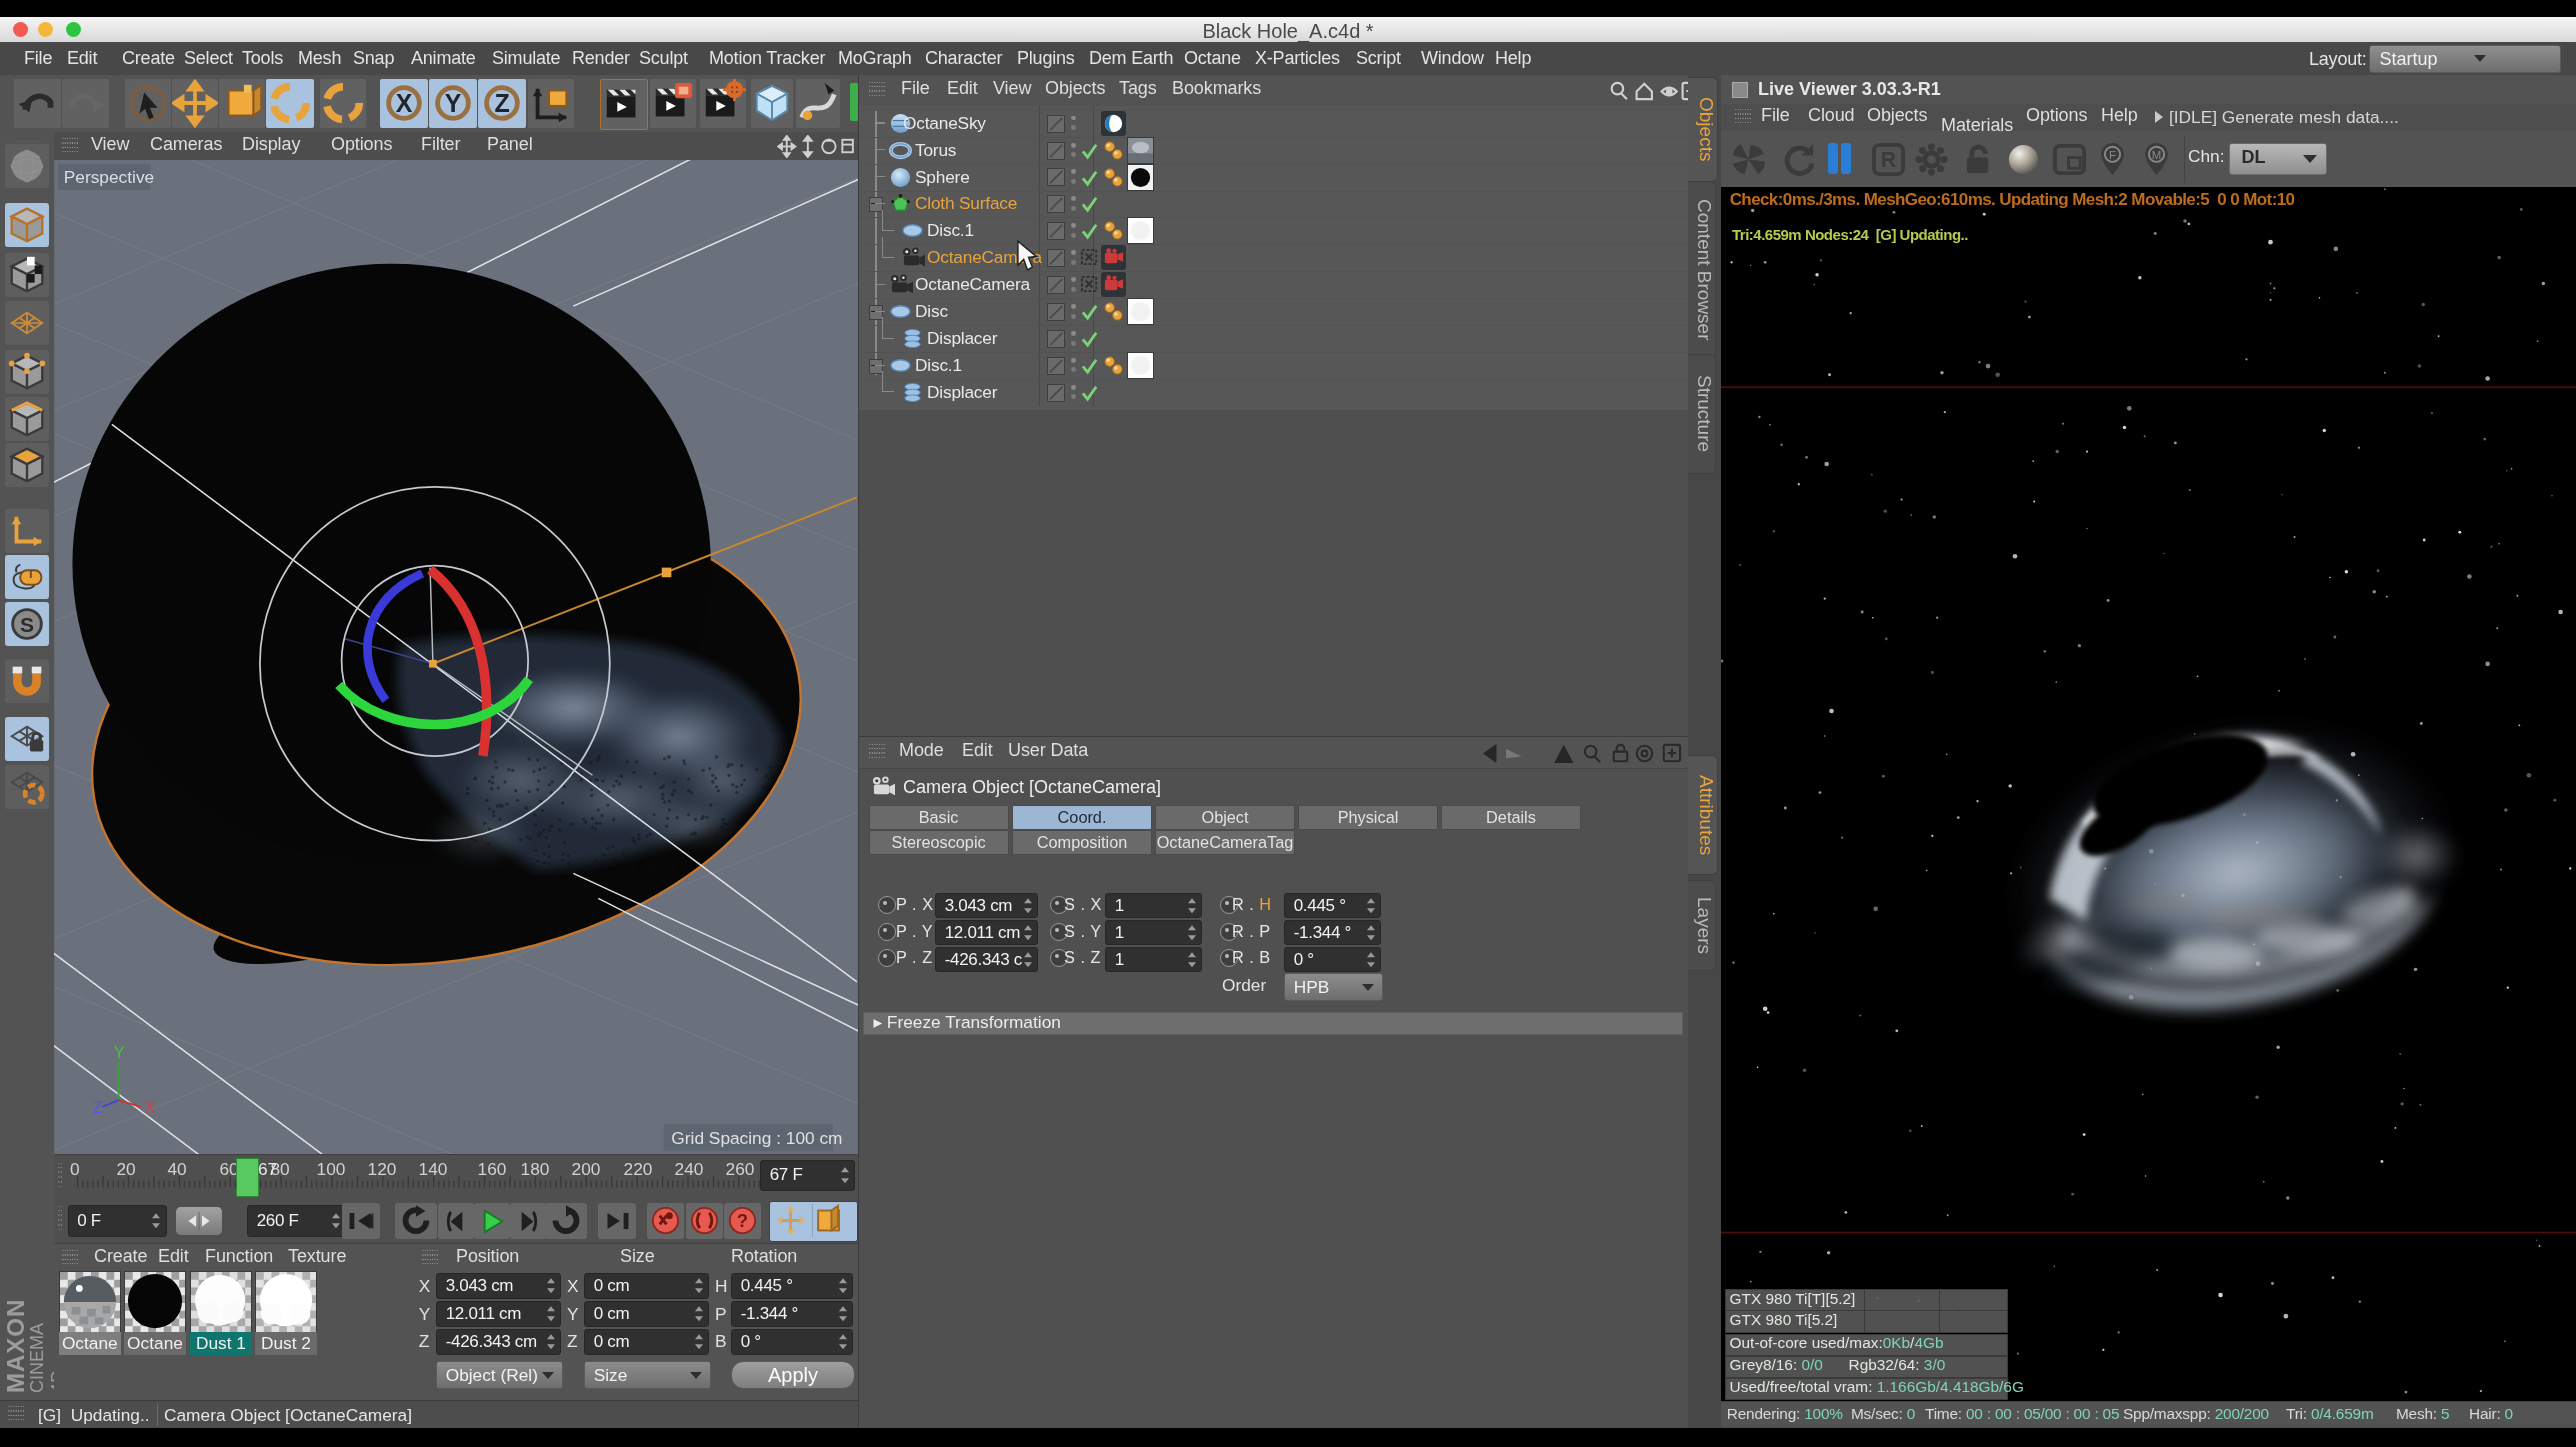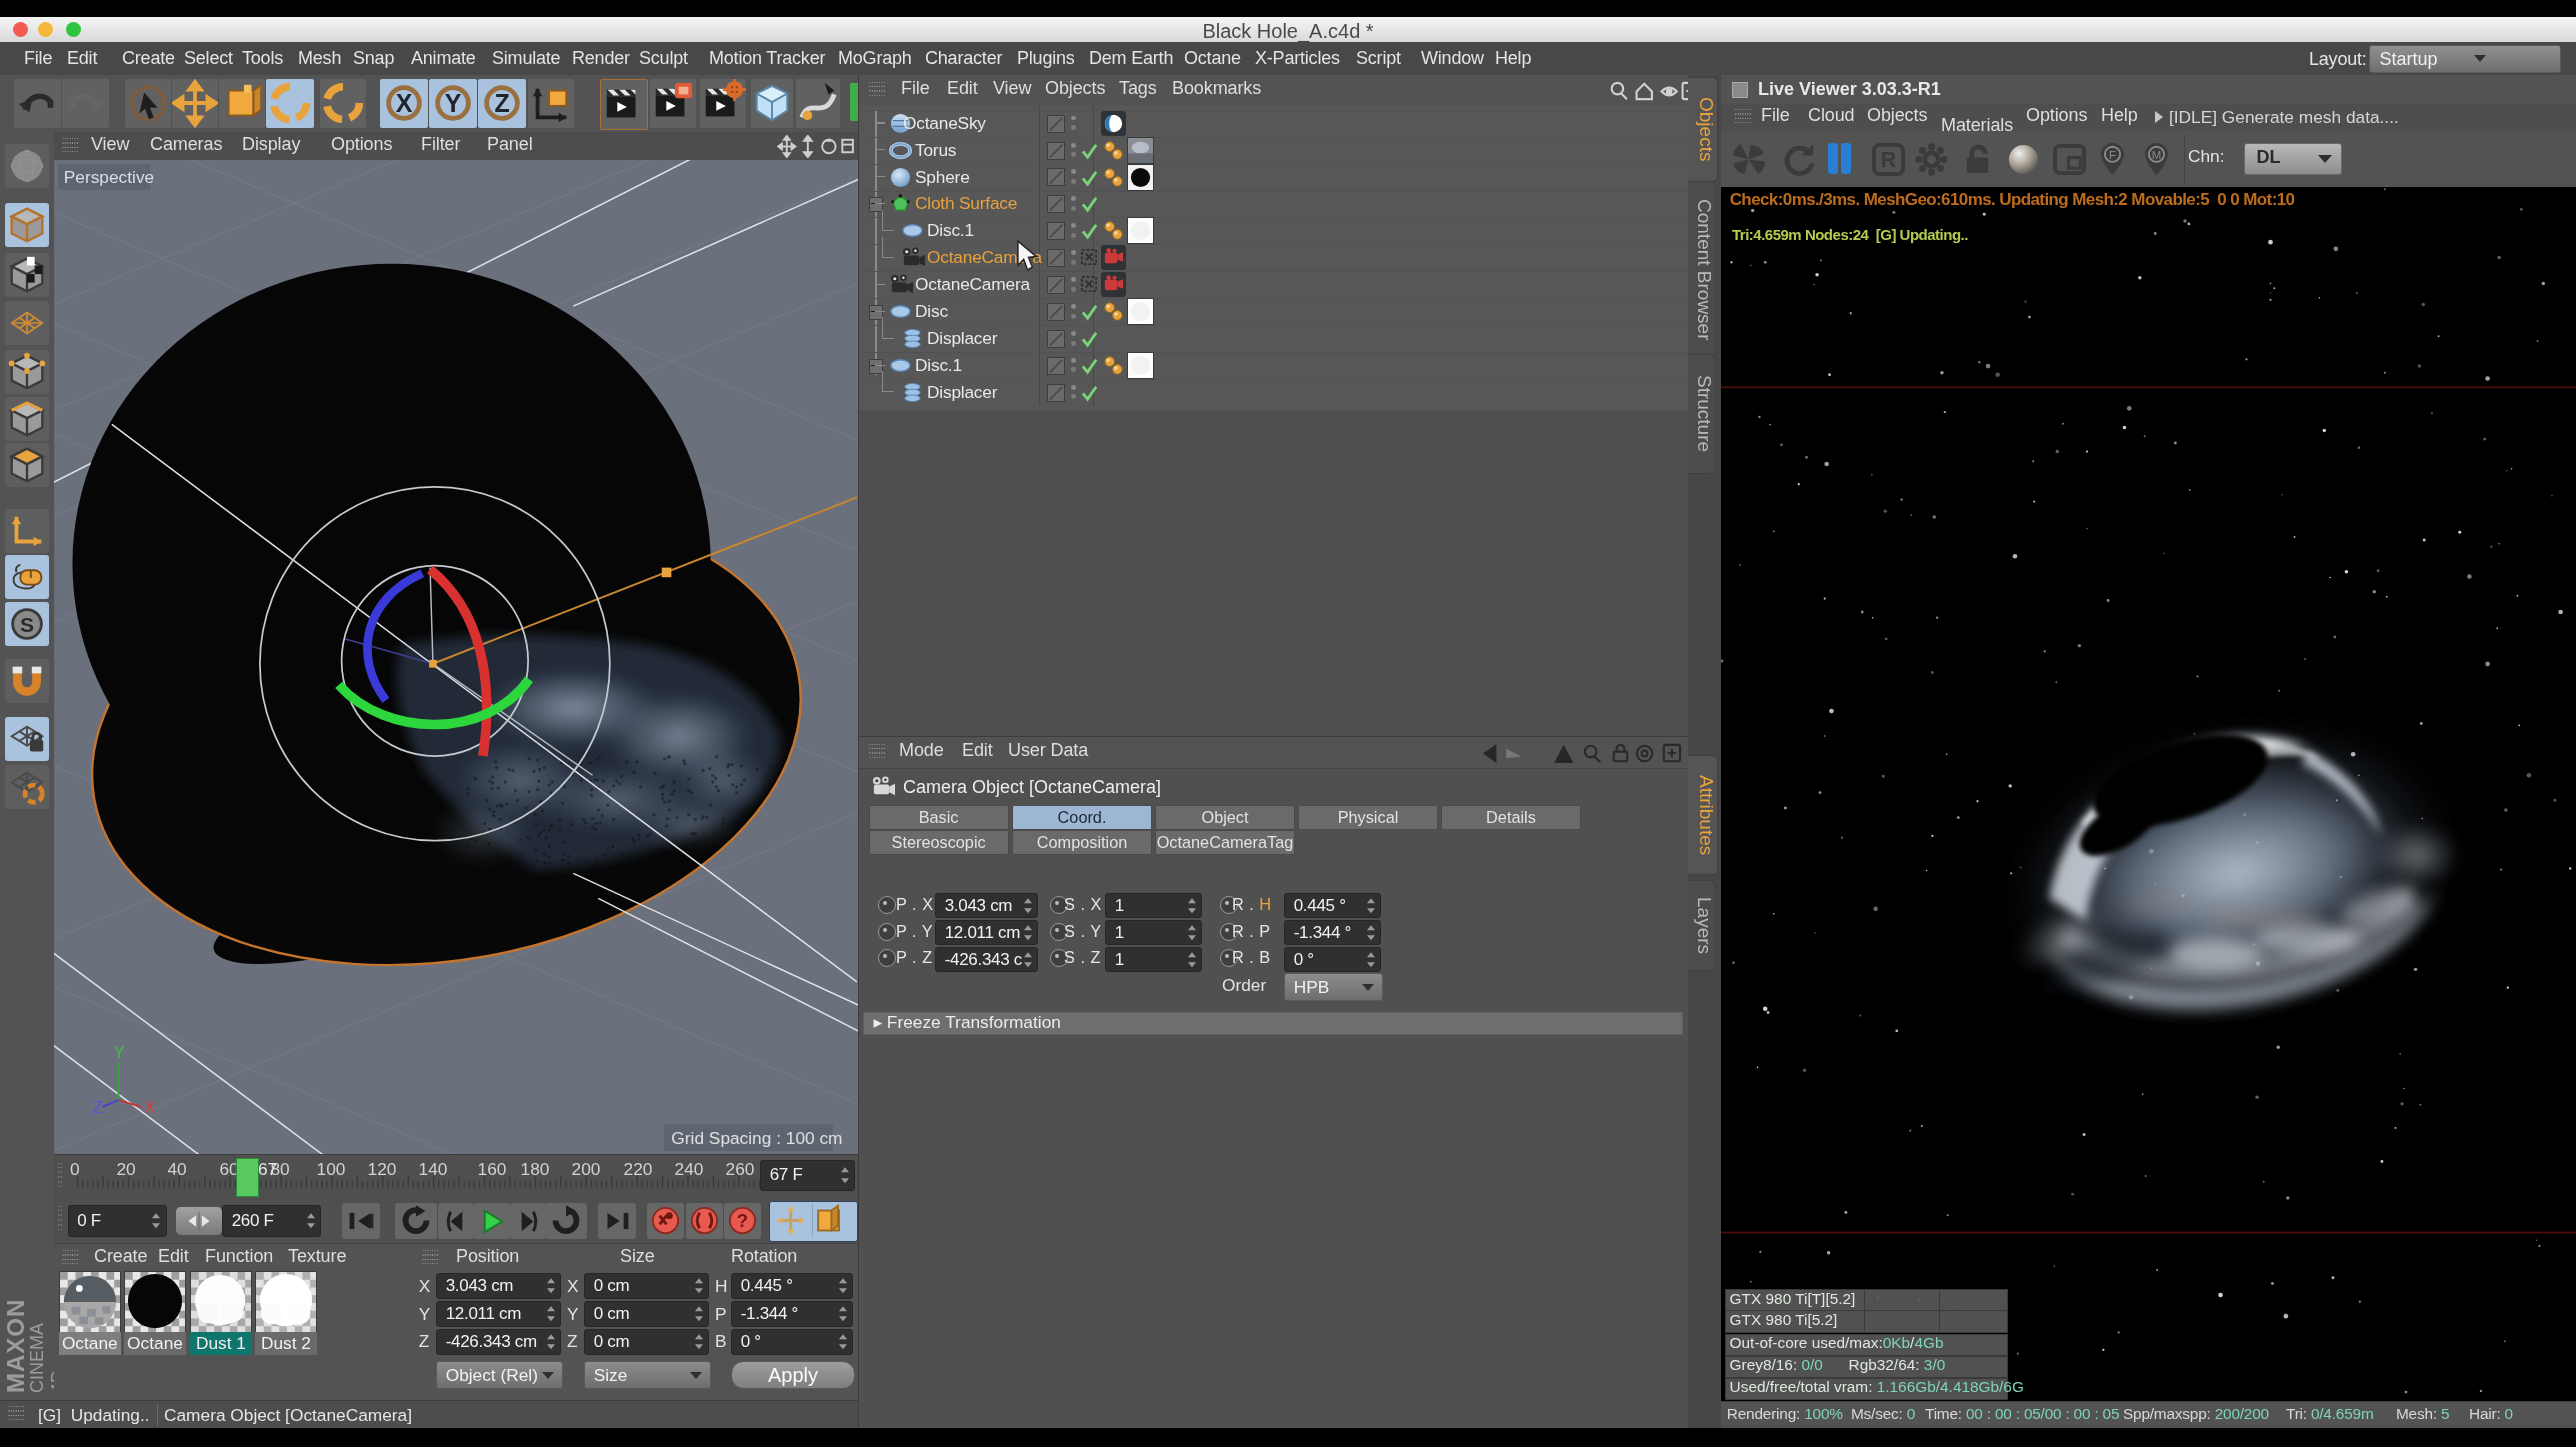--- a/index.html
+++ b/index.html
@@ -776,21 +776,21 @@
 <div class="ab" style="left:3.8px;top:7.7px;width:13.5px;height:29px;color:#8a8a8a;font-size:8.7px;line-height:4.8px;">::<br>::<br>::<br>::<br>::</div>
 <div class="ab inp" style="left:13.5px;top:6.7px;width:99px;height:32px;">
         <span class="tx">0 F</span>
         <span class="stp"></span>
       </div>
 <div class="ab" style="left:122px;top:8.7px;width:46px;height:28px;background:linear-gradient(#a2a2a2,#7a7a7a);border-radius:4.8px;"><svg width="46" height="28" viewBox="0 0 48 29">
           <path d="M13 14.5 l8 -6 v12 z" fill="#e8e8e8"></path>
           <path d="M35 14.5 l-8 -6 v12 z" fill="#e8e8e8"></path>
           <line x1="24" y1="5" x2="24" y2="24" stroke="#6a6a6a"></line>
         </svg></div>
-<div class="ab inp" style="left:168px;top:6.7px;width:99px;height:32px;">
+<div class="ab inp" style="left:193px;top:6.7px;width:99px;height:32px;">
         <span class="tx">260 F</span>
         <span class="stp"></span>
       </div>
 <div class="ab tbtn" style="left:288px;top:4.8px;width:38px;height:36px;"><svg width="38" height="36" viewBox="0 0 40 37">
           <g fill="#1f1f1f">
             <rect x="8" y="10" width="5" height="17"></rect>
             <path d="M30 10 v17 l-13 -8.5 z"></path>
             <path d="M33 10 v17 l-13 -8.5 z" opacity="0.9"></path>
           </g>
         </svg></div>
@@ -1495,21 +1495,21 @@
           <circle cx="15" cy="14" r="8" fill="none" stroke="#8a8a8a" stroke-width="2"></circle>
           <text x="15" y="19" text-anchor="middle" font-size="12" fill="#8a8a8a" font-family="Liberation Sans">F</text>
         </svg>
 <svg class="ab" style="left:421px;top:9.6px;" width="29" height="38" viewBox="0 0 30 40">
           <path d="M15 2 a12 12 0 0 1 12 12 q0 8 -12 22 q-12 -14 -12 -22 a12 12 0 0 1 12 -12z" fill="#3b3b3b"></path>
           <circle cx="15" cy="14" r="8" fill="none" stroke="#8a8a8a" stroke-width="2"></circle>
           <text x="15" y="19" text-anchor="middle" font-size="12" fill="#8a8a8a" font-family="Liberation Sans">M</text>
         </svg>
 <div class="ab" style="left:463px;top:3.8px;width:1px;height:48px;background:#434343;"></div>
 <div class="ab" style="left:467px;top:15.4px;font-size:17.3px;color:#e4e4e4;">Chn:</div>
-<div class="ab" style="left:508px;top:11.5px;width:96px;height:30px;background:linear-gradient(#b8b8b8,#8e8e8e);border:1px solid #6a6a6a;border-radius:2.9px;margin-left:15px;">
+<div class="ab" style="left:508px;top:11.5px;width:96px;height:30px;background:linear-gradient(#b8b8b8,#8e8e8e);border:1px solid #6a6a6a;border-radius:2.9px;">
 <div class="ab" style="left:11.5px;top:3.8px;font-size:18px;font-weight:bold;color:#2a2a2a;">DL</div>
 <div class="ab" style="right:8.7px;top:11.5px;border-left:7.7px solid transparent;border-right:7.7px solid transparent;border-top:8.7px solid #2e2e2e;"></div>
         </div>
 </div>
 <div class="ab" style="left:0;top:112px;width:855px;height:1241px;background:#000;overflow:hidden;">
 <svg class="ab" style="left:0;top:0;" width="855" height="1241" viewBox="0 0 890 1291">
           <circle cx="288" cy="195" r="2.4" fill="#ffffff" opacity="0.33"></circle>
           <circle cx="731" cy="122" r="1.8" fill="#ffffff" opacity="0.33"></circle>
           <circle cx="452" cy="48" r="1.5" fill="#ffffff" opacity="0.53"></circle>
           <circle cx="214" cy="711" r="0.8" fill="#ffffff" opacity="0.75"></circle>

